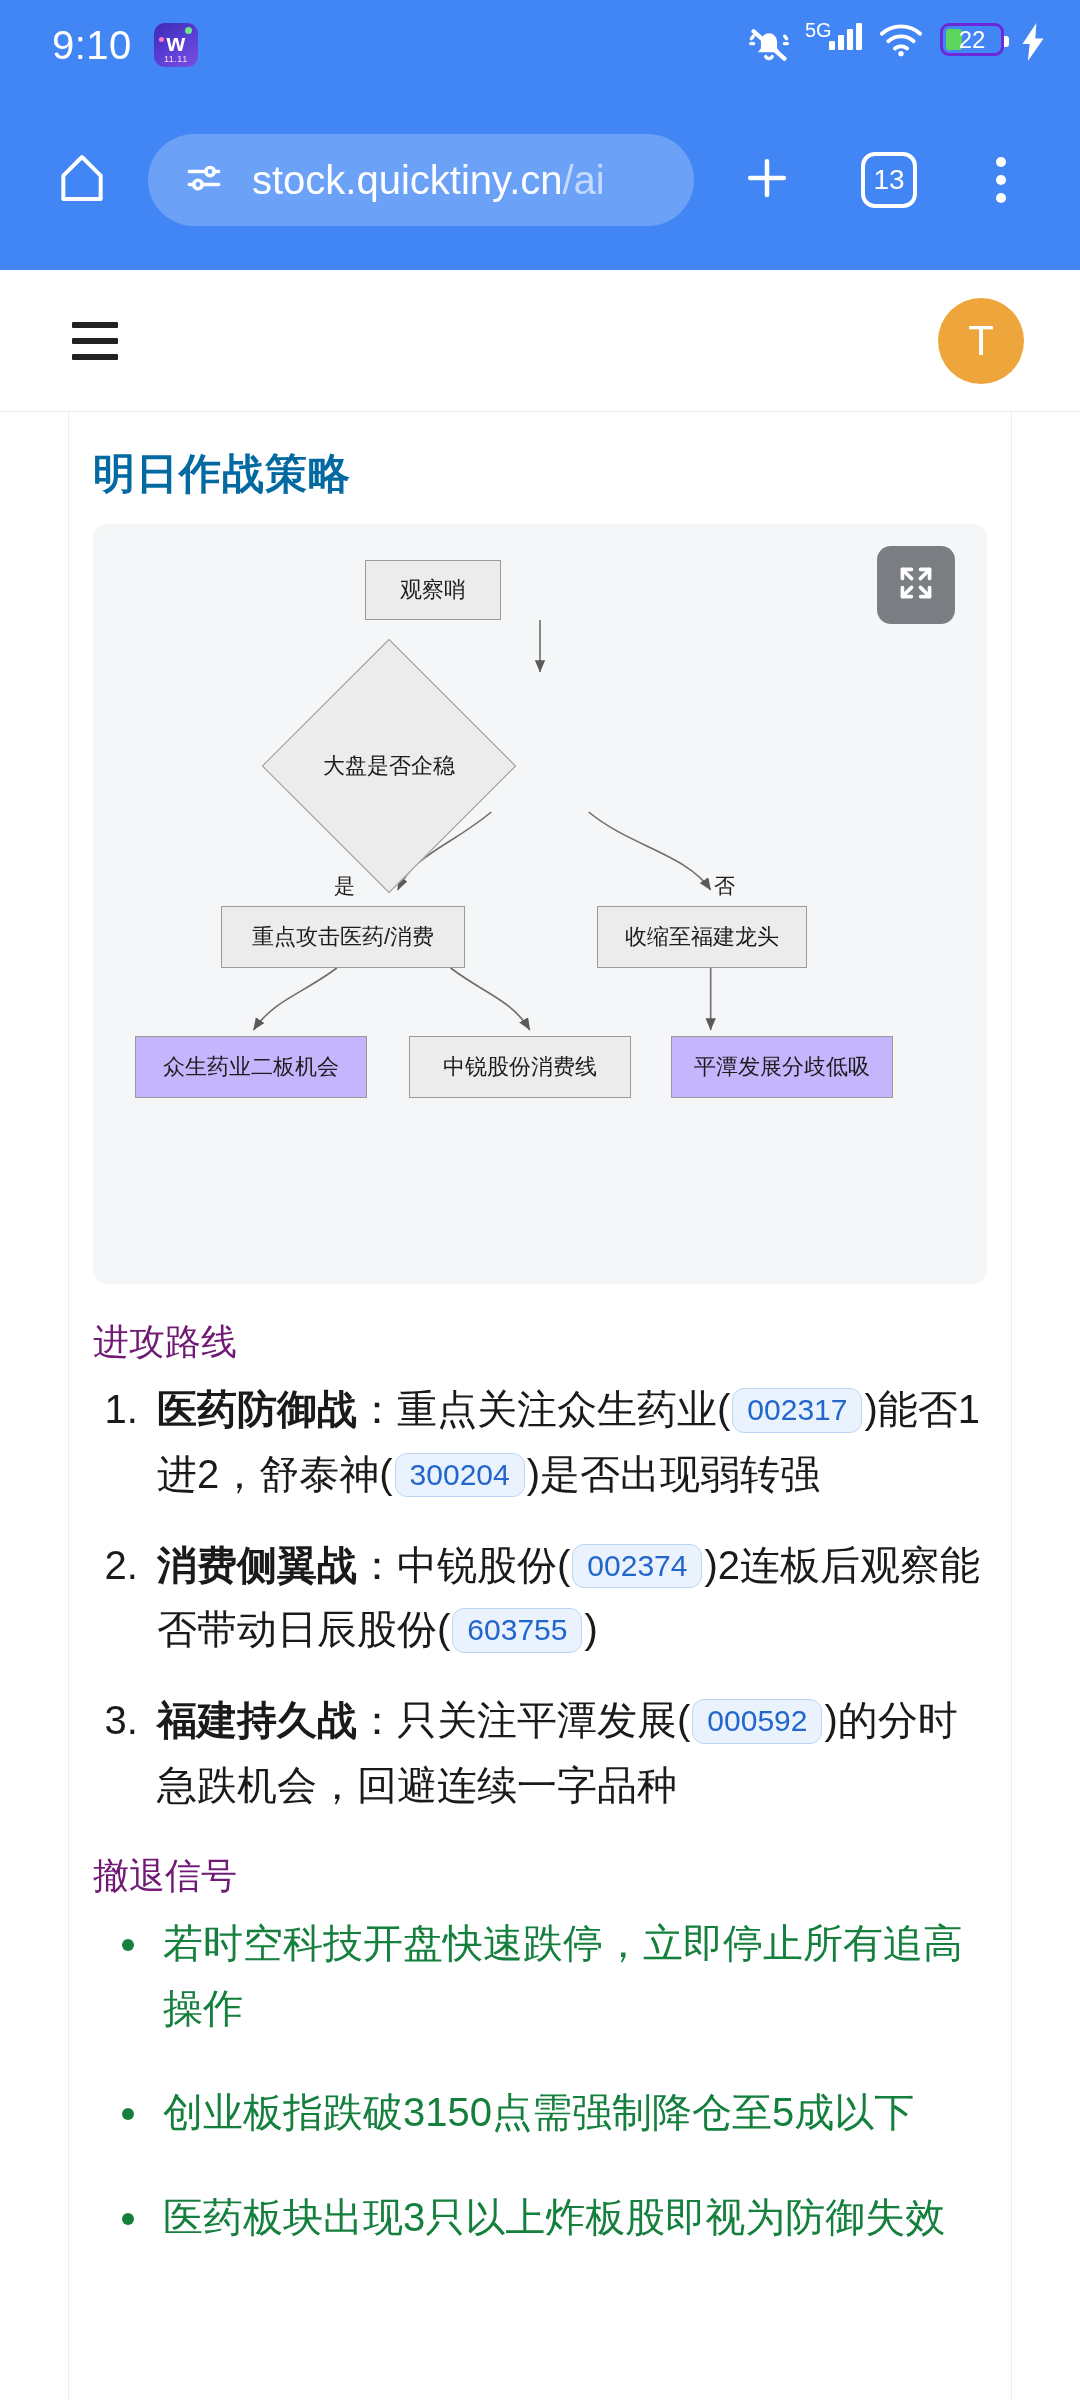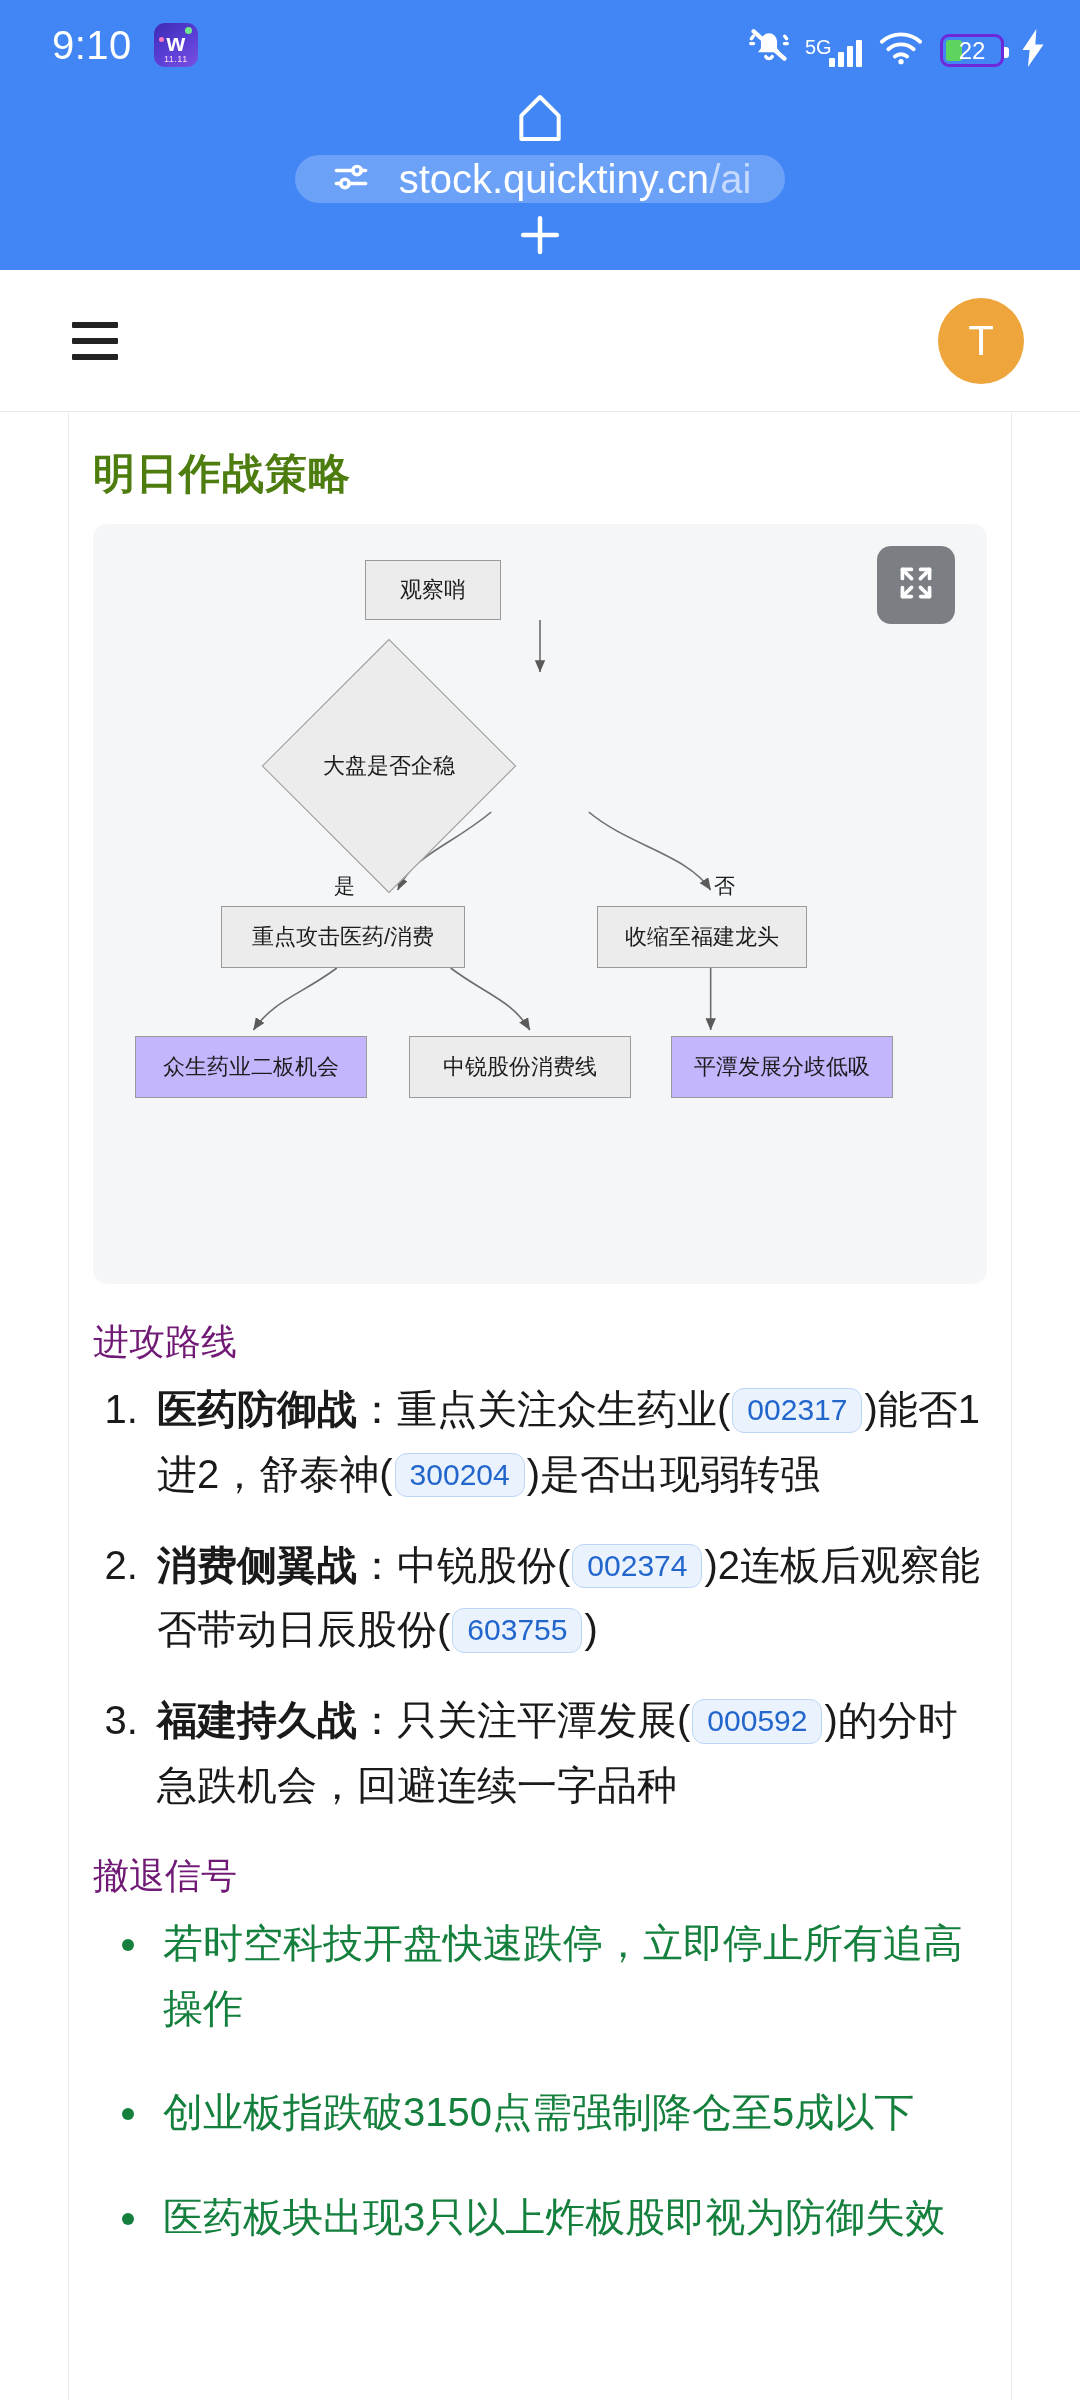--- a/index.html
+++ b/index.html
@@ -24,21 +24,21 @@
     position:relative; overflow:hidden;
     display:flex; align-items:center; justify-content:center;
   }
   .sb-appicon .glyph{ color:#fff; font-size:24px; font-weight:bold; line-height:1; margin-top:-4px;}
   .sb-appicon .tag{
     position:absolute; bottom:3px; left:0; right:0; text-align:center;
     font-size:9px; color:#ffd9f0; letter-spacing:.5px;
   }
   .sb-appicon .dot1{position:absolute;top:4px;right:6px;width:7px;height:7px;border-radius:50%;background:#6ee88a;}
   .sb-appicon .dot2{position:absolute;top:14px;left:5px;width:5px;height:5px;border-radius:50%;background:#ff7ac0;}
-  .sb-right{ display:flex; align-items:flex-end; gap:16px; }
+  .sb-right{ display:flex; align-items:flex-start; gap:16px; }
   .sb-right svg{ display:block; }
   .sb-5g{ position:relative; display:flex; align-items:flex-end; gap:3px;}
   .sb-5g .lbl{ font-size:20px; position:absolute; top:-4px; left:-2px; }
   .bars{ display:flex; align-items:flex-end; gap:3px; margin-left:22px; }
   .bars i{ width:6px; background:#fff; border-radius:1px; display:block; }
   .bars i:nth-child(1){height:9px;}
   .bars i:nth-child(2){height:15px;}
   .bars i:nth-child(3){height:21px;}
   .bars i:nth-child(4){height:27px;}
   .batt{
@@ -51,21 +51,21 @@
   }
   .batt .fill{ width:16px; height:100%; background:#5dd45d; border-radius:3px; }
   .batt .num{
     position:absolute; left:0; right:0; text-align:center;
     font-size:24px; color:#fff; line-height:27px;
   }
 
   
   .toolbar{
     height:180px; background:#4285f4;
-    display:flex; align-items:center; padding:0 34px 0 34px; gap:5px;flex-direction:column;
+    display:flex; align-items:center; padding:0 34px 0 34px; gap:12px;
   }
   .tb-home{ width:96px; display:flex; justify-content:center; }
   .omnibox{
     flex:1; height:92px; background:#6ba1f7; border-radius:46px;
     display:flex; align-items:center; padding:0 34px; gap:26px; margin:0 6px;
     min-width:0;
   }
   .omni-url{ font-size:40px; color:#fff; white-space:nowrap; overflow:hidden;}
   .omni-url .path{ color:#c6daff; }
   .tb-plus{ width:110px; display:flex; justify-content:center; }
@@ -93,21 +93,21 @@
   }
 
   
   .content{
     border-left:1px solid #ececec; border-right:1px solid #ececec;
     margin:0 68px; padding:0 0 0 0; height:calc(2400px - 90px - 180px - 142px);
     overflow:hidden; background:#fff;
   }
   .inner{ padding:34px 24px 0 24px; }
   h2.section-title{
-    font-size:42px; font-weight:bold; color:#4d7c0f; margin:0 0 22px 0;
+    font-size:42px; font-weight:bold; color:#0369a1; margin:0 0 22px 0;
     letter-spacing:1px;
   }
   h3.sub-title{
     font-size:36px; font-weight:normal; color:#701a75; margin:34px 0 10px 0;
   }
 
   
   .diagram{
     background:#f4f6f8; border-radius:14px; position:relative;
     height:760px; margin-bottom:8px;

